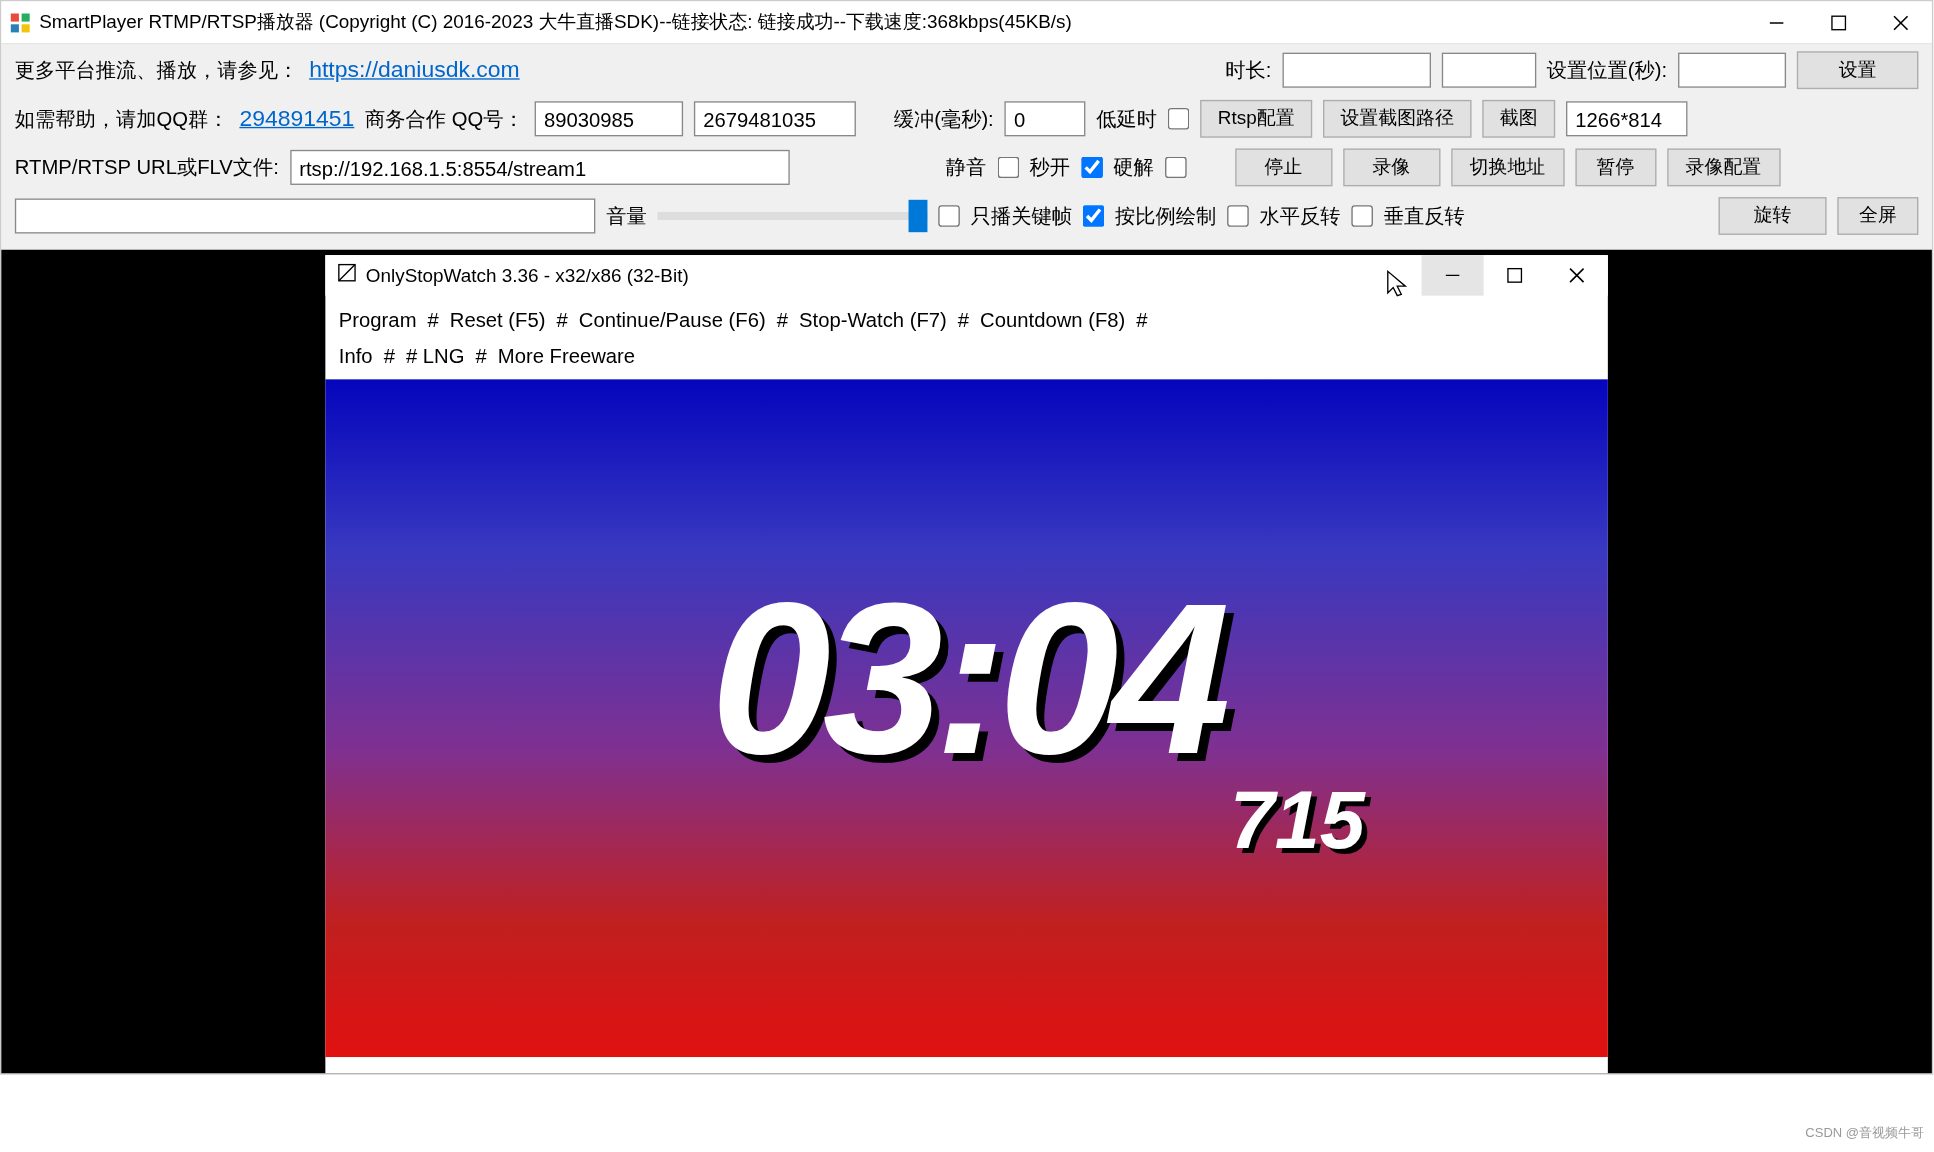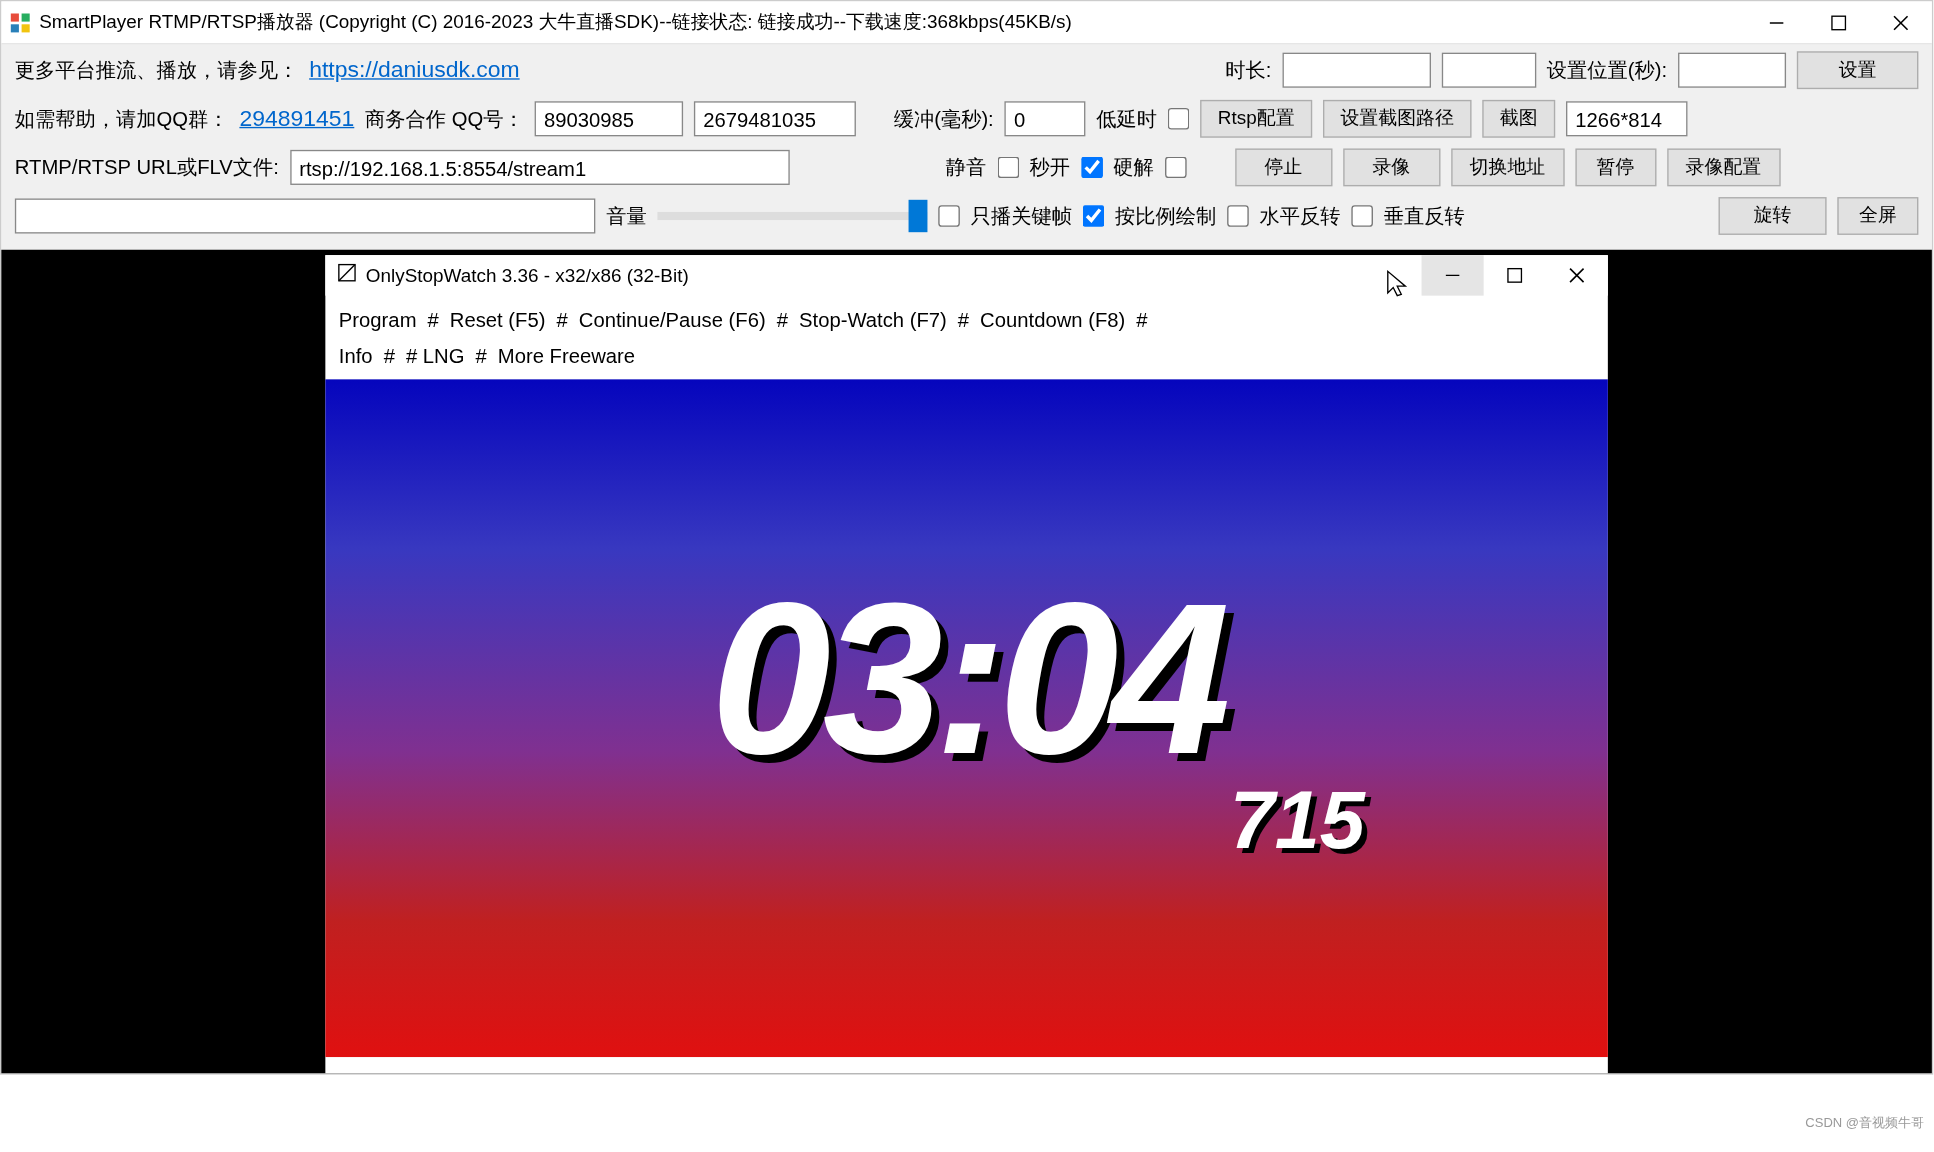--- a/index.html
+++ b/index.html
@@ -23,21 +23,21 @@
 .slider-thumb { position: absolute; width: 14px; height: 24px; background: #0078d7; top: -9px; }
 .video-area { background: #000; height: 610px; position: relative; display: flex; justify-content: center; }
 .inner-window { width: 950px; background: #fff; margin-top: 4px; }
 .iw-title { display: flex; align-items: center; height: 30px; padding-left: 8px; background: #fff; }
 .iw-title .t { flex: 1; font-size: 14px; }
 .iw-menu { padding: 4px 10px; font-size: 15px; line-height: 1.8; }
 .iw-menu span { margin-right: 4px; }
 .stopwatch-body { height: 502px; background: linear-gradient(to bottom, #0505bd 0%, #3838c0 25%, #803090 55%, #c02020 80%, #e01010 100%); display:flex; flex-direction:column; align-items:center; justify-content:center; color:#fff; }
 .sw-time { font-size: 160px; font-weight: 900; font-style: italic; letter-spacing: -6px; text-shadow: 6px 6px 0 #000; line-height:1; }
 .sw-ms { font-size: 60px; font-weight: 900; font-style: italic; text-shadow: 4px 4px 0 #000; align-self:flex-end; margin-right:180px; margin-top:-10px; }
-.watermark { position: absolute; bottom: 20px; right: 10px; color: #999; font-size: 13px; }
+.watermark { position: absolute; bottom: 10px; right: 10px; color: #999; font-size: 13px; }
 .cursor { position: absolute; pointer-events: none; }
 </style>
 </head>
 <body>
 
 <div class="scale-wrap">
 <div class="window">
   <div class="titlebar">
     <span class="icon-box">
       <svg viewBox="0 0 16 16">

